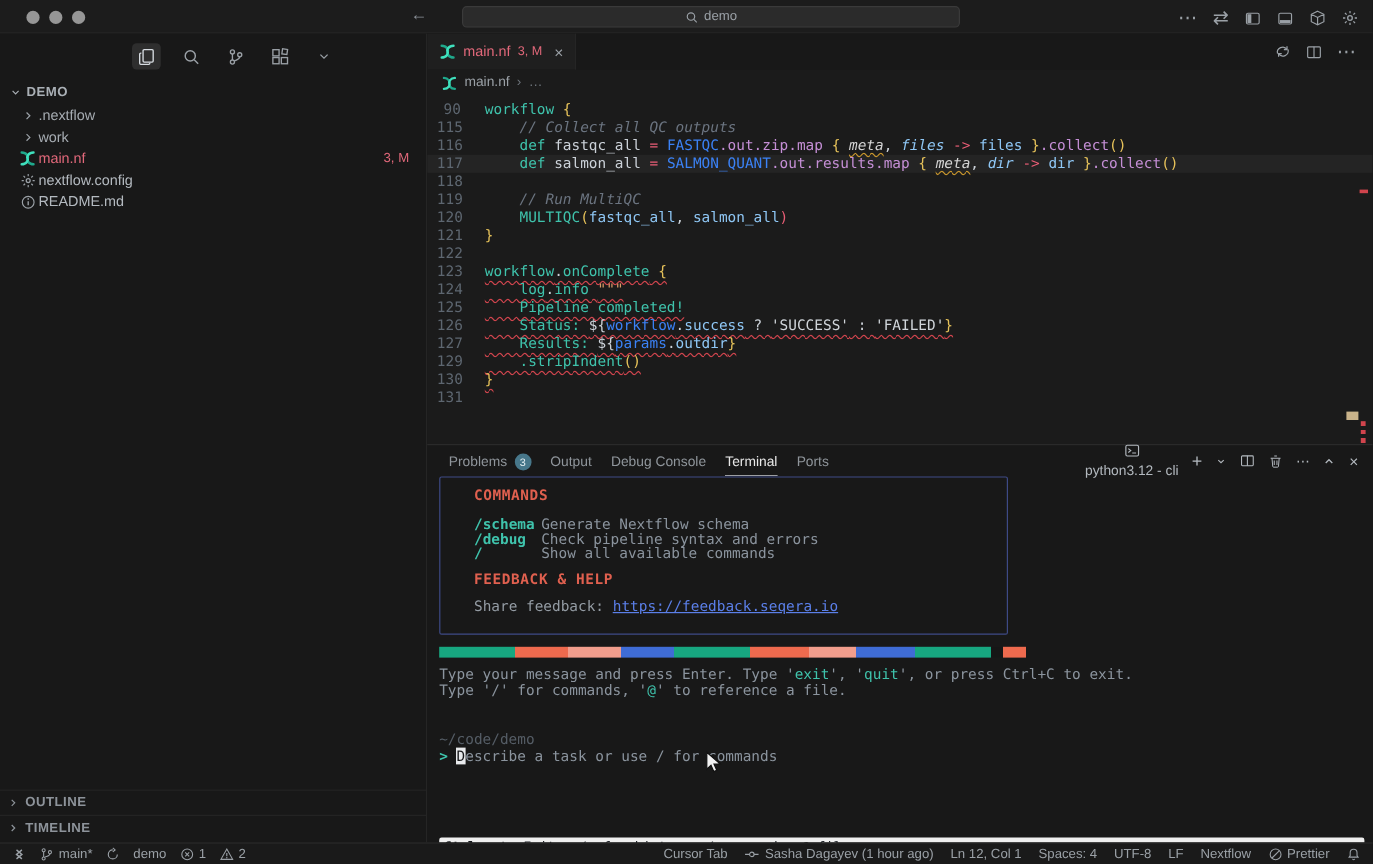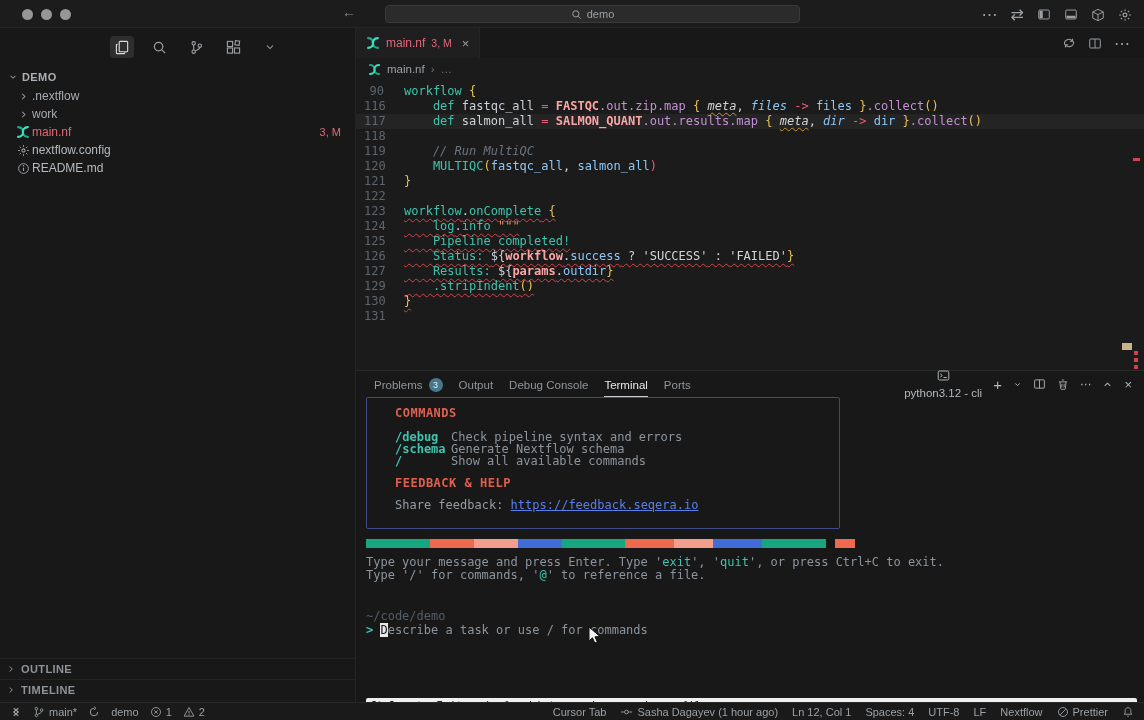--- a/index.html
+++ b/index.html
@@ -43,21 +43,21 @@
   .breadcrumb { height:22px; display:flex; align-items:center; gap:6px; padding-left:12px; font-size:11.5px; color:#9aa0a6; }
   .breadcrumb .bsep { color:#6d747b; }
 
   
   .code { height:290px; padding-top:4px; font-family:"DejaVu Sans Mono", monospace; font-size:12px; line-height:15px; overflow:hidden; position:relative; }
   .cl { display:flex; white-space:pre; }
   .cl .ln { width:28px; flex:0 0 28px; text-align:right; color:#5d6670; margin-right:20px; padding-left:8px; }
   .cl.hl { background:rgba(255,255,255,0.045); }
   .lc.err { text-decoration:underline; text-decoration-style:wavy; text-decoration-color:#d1444d; text-decoration-thickness:1px; text-underline-offset:3px; }
   .tk-kw{color:#3fc3ac} .tk-cm{color:#6b7480;font-style:italic} .tk-var{color:#ccd2d9}
-  .tk-op{color:#e85d75} .tk-type{color:#fca5a5;font-weight:bold} .tk-blue{color:#8fc7f5}
+  .tk-op{color:#e85d75} .tk-type{color:#3b82f6;font-weight:normal} .tk-blue{color:#8fc7f5}
   .tk-meth{color:#c58fd6} .tk-pn{color:#e6c25a} .tk-str{color:#d0d5da} .tk-strq{color:#d99a66}
   .tk-paramw{color:#d4d4d4;font-style:italic;text-decoration:underline wavy #c7952c;text-decoration-thickness:1px;text-underline-offset:2px}
   .tk-parami{color:#8fc7f5;font-style:italic}
   .ov-red1 { position:absolute; right:4px; top:78px; width:7px; height:3px; background:#d1444d; }
   .ov-tan { position:absolute; right:12px; top:263px; width:10px; height:7px; background:#c9b38a; }
   .ov-redcol { position:absolute; right:6px; top:271px; width:4px; height:28px; background:repeating-linear-gradient(#d1444d 0 4px, transparent 4px 7px); }
 
   
   .panel { height:332px; background:#181818; border-top:1px solid #2a2a2a; position:relative; }
   .panel-header { height:26px; display:flex; align-items:center; padding:0 12px 0 18px; }
@@ -290,20 +290,21 @@
         <span>main.nf</span>
         <span class="bsep">›</span>
         <span class="bsep">…</span>
       </div>
 
       <div class="code" id="code">
         <div class="ov-red1"></div>
         <div class="ov-tan"></div>
         <div class="ov-redcol"></div>
       <div class="cl"><span class="ln">90</span><span class="lc"><span class="tk-kw">workflow</span><span class="tk-pn"> {</span></span></div>
+          <div class="cl"><span class="ln">115</span><span class="lc"><span class="tk-cm">    // Collect all QC outputs</span></span></div>
           <div class="cl"><span class="ln">116</span><span class="lc"><span class="tk-kw">    def </span><span class="tk-var">fastqc_all </span><span class="tk-op">= </span><span class="tk-type">FASTQC</span><span class="tk-meth">.out.zip.map</span><span class="tk-pn"> { </span><span class="tk-paramw">meta</span><span class="tk-var">, </span><span class="tk-parami">files</span><span class="tk-op"> -&gt; </span><span class="tk-blue">files</span><span class="tk-pn"> }</span><span class="tk-meth">.collect</span><span class="tk-pn">()</span></span></div>
           <div class="cl hl"><span class="ln">117</span><span class="lc"><span class="tk-kw">    def </span><span class="tk-var">salmon_all </span><span class="tk-op">= </span><span class="tk-type">SALMON_QUANT</span><span class="tk-meth">.out.results.map</span><span class="tk-pn"> { </span><span class="tk-paramw">meta</span><span class="tk-var">, </span><span class="tk-parami">dir</span><span class="tk-op"> -&gt; </span><span class="tk-blue">dir</span><span class="tk-pn"> }</span><span class="tk-meth">.collect</span><span class="tk-pn">()</span></span></div>
           <div class="cl"><span class="ln">118</span><span class="lc">&nbsp;</span></div>
           <div class="cl"><span class="ln">119</span><span class="lc"><span class="tk-cm">    // Run MultiQC</span></span></div>
           <div class="cl"><span class="ln">120</span><span class="lc"><span class="tk-kw">    MULTIQC</span><span class="tk-pn">(</span><span class="tk-blue">fastqc_all</span><span class="tk-var">, </span><span class="tk-blue">salmon_all</span><span class="tk-op">)</span></span></div>
           <div class="cl"><span class="ln">121</span><span class="lc"><span class="tk-pn">}</span></span></div>
           <div class="cl"><span class="ln">122</span><span class="lc">&nbsp;</span></div>
           <div class="cl"><span class="ln">123</span><span class="lc err"><span class="tk-kw">workflow</span><span class="tk-var">.</span><span class="tk-kw">onComplete</span><span class="tk-pn"> {</span></span></div>
           <div class="cl"><span class="ln">124</span><span class="lc err"><span class="tk-kw">    log</span><span class="tk-var">.</span><span class="tk-kw">info </span><span class="tk-strq">"""</span></span></div>
           <div class="cl"><span class="ln">125</span><span class="lc err"><span class="tk-kw">    Pipeline completed!</span></span></div>
@@ -361,26 +362,26 @@
             <span style="font-size:13px;">×</span>
           </div>
         </div>
 
         <div class="terminal">
           <div class="cmdbox">
             <div class="cmd-title">COMMANDS</div>
             <div class="cmdgap"></div>
             <div id="cmdlist">
                 <div class="cmdrow">
+                  <span class="cname">/schema</span>
+                  <span class="cdesc">Generate Nextflow schema</span>
+                </div>
+                <div class="cmdrow">
                   <span class="cname">/debug</span>
                   <span class="cdesc">Check pipeline syntax and errors</span>
-                </div>
-                <div class="cmdrow">
-                  <span class="cname">/schema</span>
-                  <span class="cdesc">Generate Nextflow schema</span>
                 </div>
                 <div class="cmdrow">
                   <span class="cname">/</span>
                   <span class="cdesc">Show all available commands</span>
                 </div>
               </div>
             <div class="cmdgap"></div>
             <div class="cmd-title">FEEDBACK &amp; HELP</div>
             <div class="feedback">
               <span>Share feedback: </span><span class="link">https://feedback.seqera.io</span>

